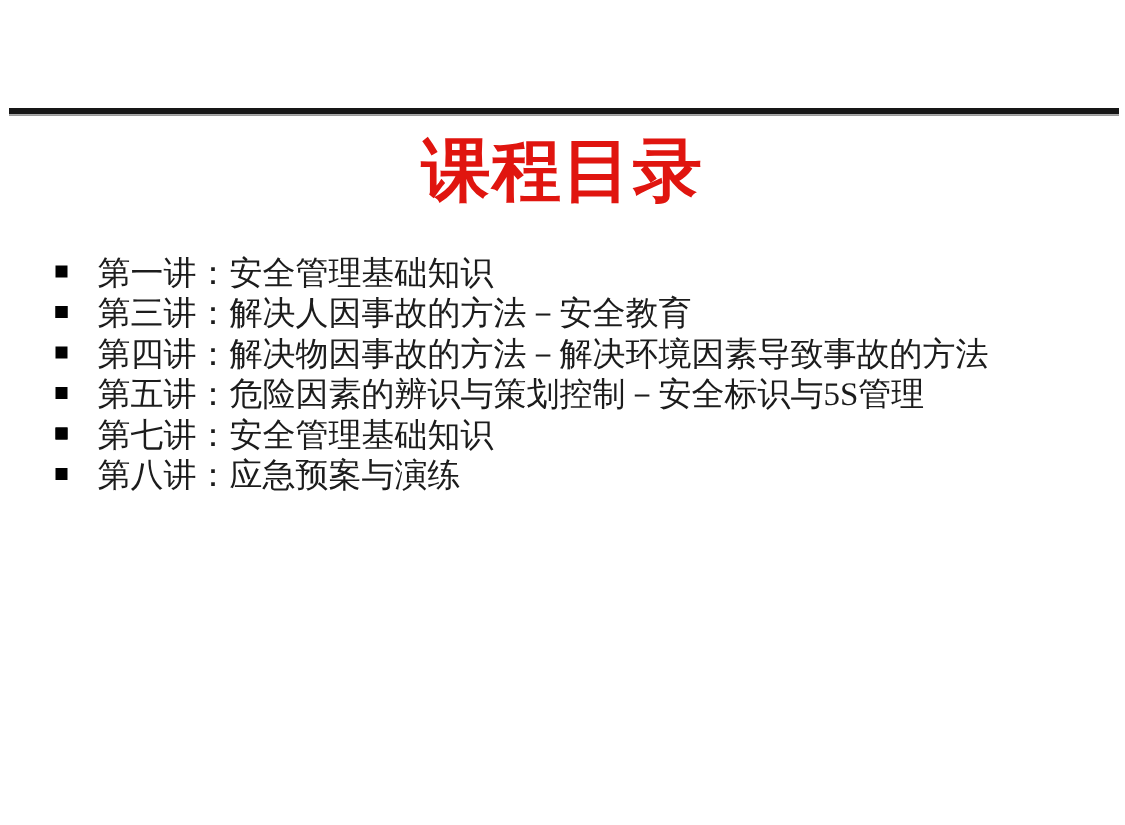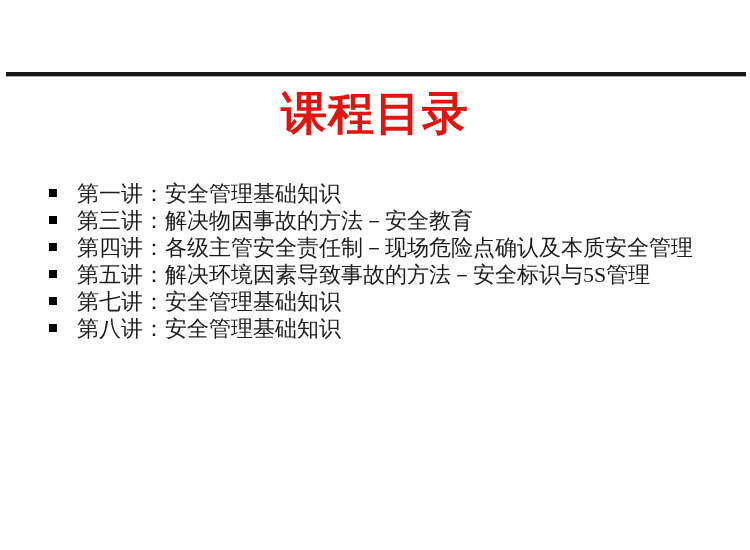--- a/index.html
+++ b/index.html
@@ -38,21 +38,21 @@
     font-size: 46px;
     line-height: 50px;
     letter-spacing: 1px;
     color: #e0150f;
   }
   .toc-list {
     position: absolute;
     top: 168px;
     left: 35px;
     right: 10px;
-    margin: 12px;
+    margin: 0;
     padding: 0;
     list-style: none;
   }
   .toc-item {
     position: relative;
     padding-left: 30px;
     margin: 0;
     font-size: 22px;
     line-height: 27px;
     color: #1c1c1c;
@@ -79,36 +79,36 @@
   <ul class="toc-list">
     <li class="toc-item">
       <span class="bullet" style="background-color: rgb(0, 0, 0);"></span>
       <span>第一讲：安全管理基础知识</span>
     </li>
     <li class="toc-item">
       <span class="bullet" style="background-color: rgb(0, 0, 0);"></span>
     </li>
     <li class="toc-item">
       <span class="bullet" style="background-color: rgb(0, 0, 0);"></span>
-      <span>第三讲：解决物因事故的方法－安全教育</span>
+      <span>第三讲：解决人因事故的方法－安全教育</span>
     </li>
     <li class="toc-item">
       <span class="bullet" style="background-color: rgb(0, 0, 0);"></span>
-      <span>第四讲：各级主管安全责任制－现场危险点确认及本质安全管理</span>
+      <span>第四讲：解决物因事故的方法－解决环境因素导致事故的方法</span>
     </li>
     <li class="toc-item">
       <span class="bullet" style="background-color: rgb(0, 0, 0);"></span>
-      <span>第五讲：解决环境因素导致事故的方法－安全标识与5S管理</span>
+      <span>第五讲：危险因素的辨识与策划控制－安全标识与5S管理</span>
     </li>
     <li class="toc-item">
       <span class="bullet" style="background-color: rgb(0, 0, 0);"></span>
     </li>
     <li class="toc-item">
       <span class="bullet" style="background-color: rgb(0, 0, 0);"></span>
       <span>第七讲：安全管理基础知识</span>
     </li>
     <li class="toc-item">
       <span class="bullet" style="background-color: rgb(0, 0, 0);"></span>
-      <span>第八讲：安全管理基础知识</span>
+      <span>第八讲：应急预案与演练</span>
     </li>
   </ul>
 
 </div>
 
 </body></html>

